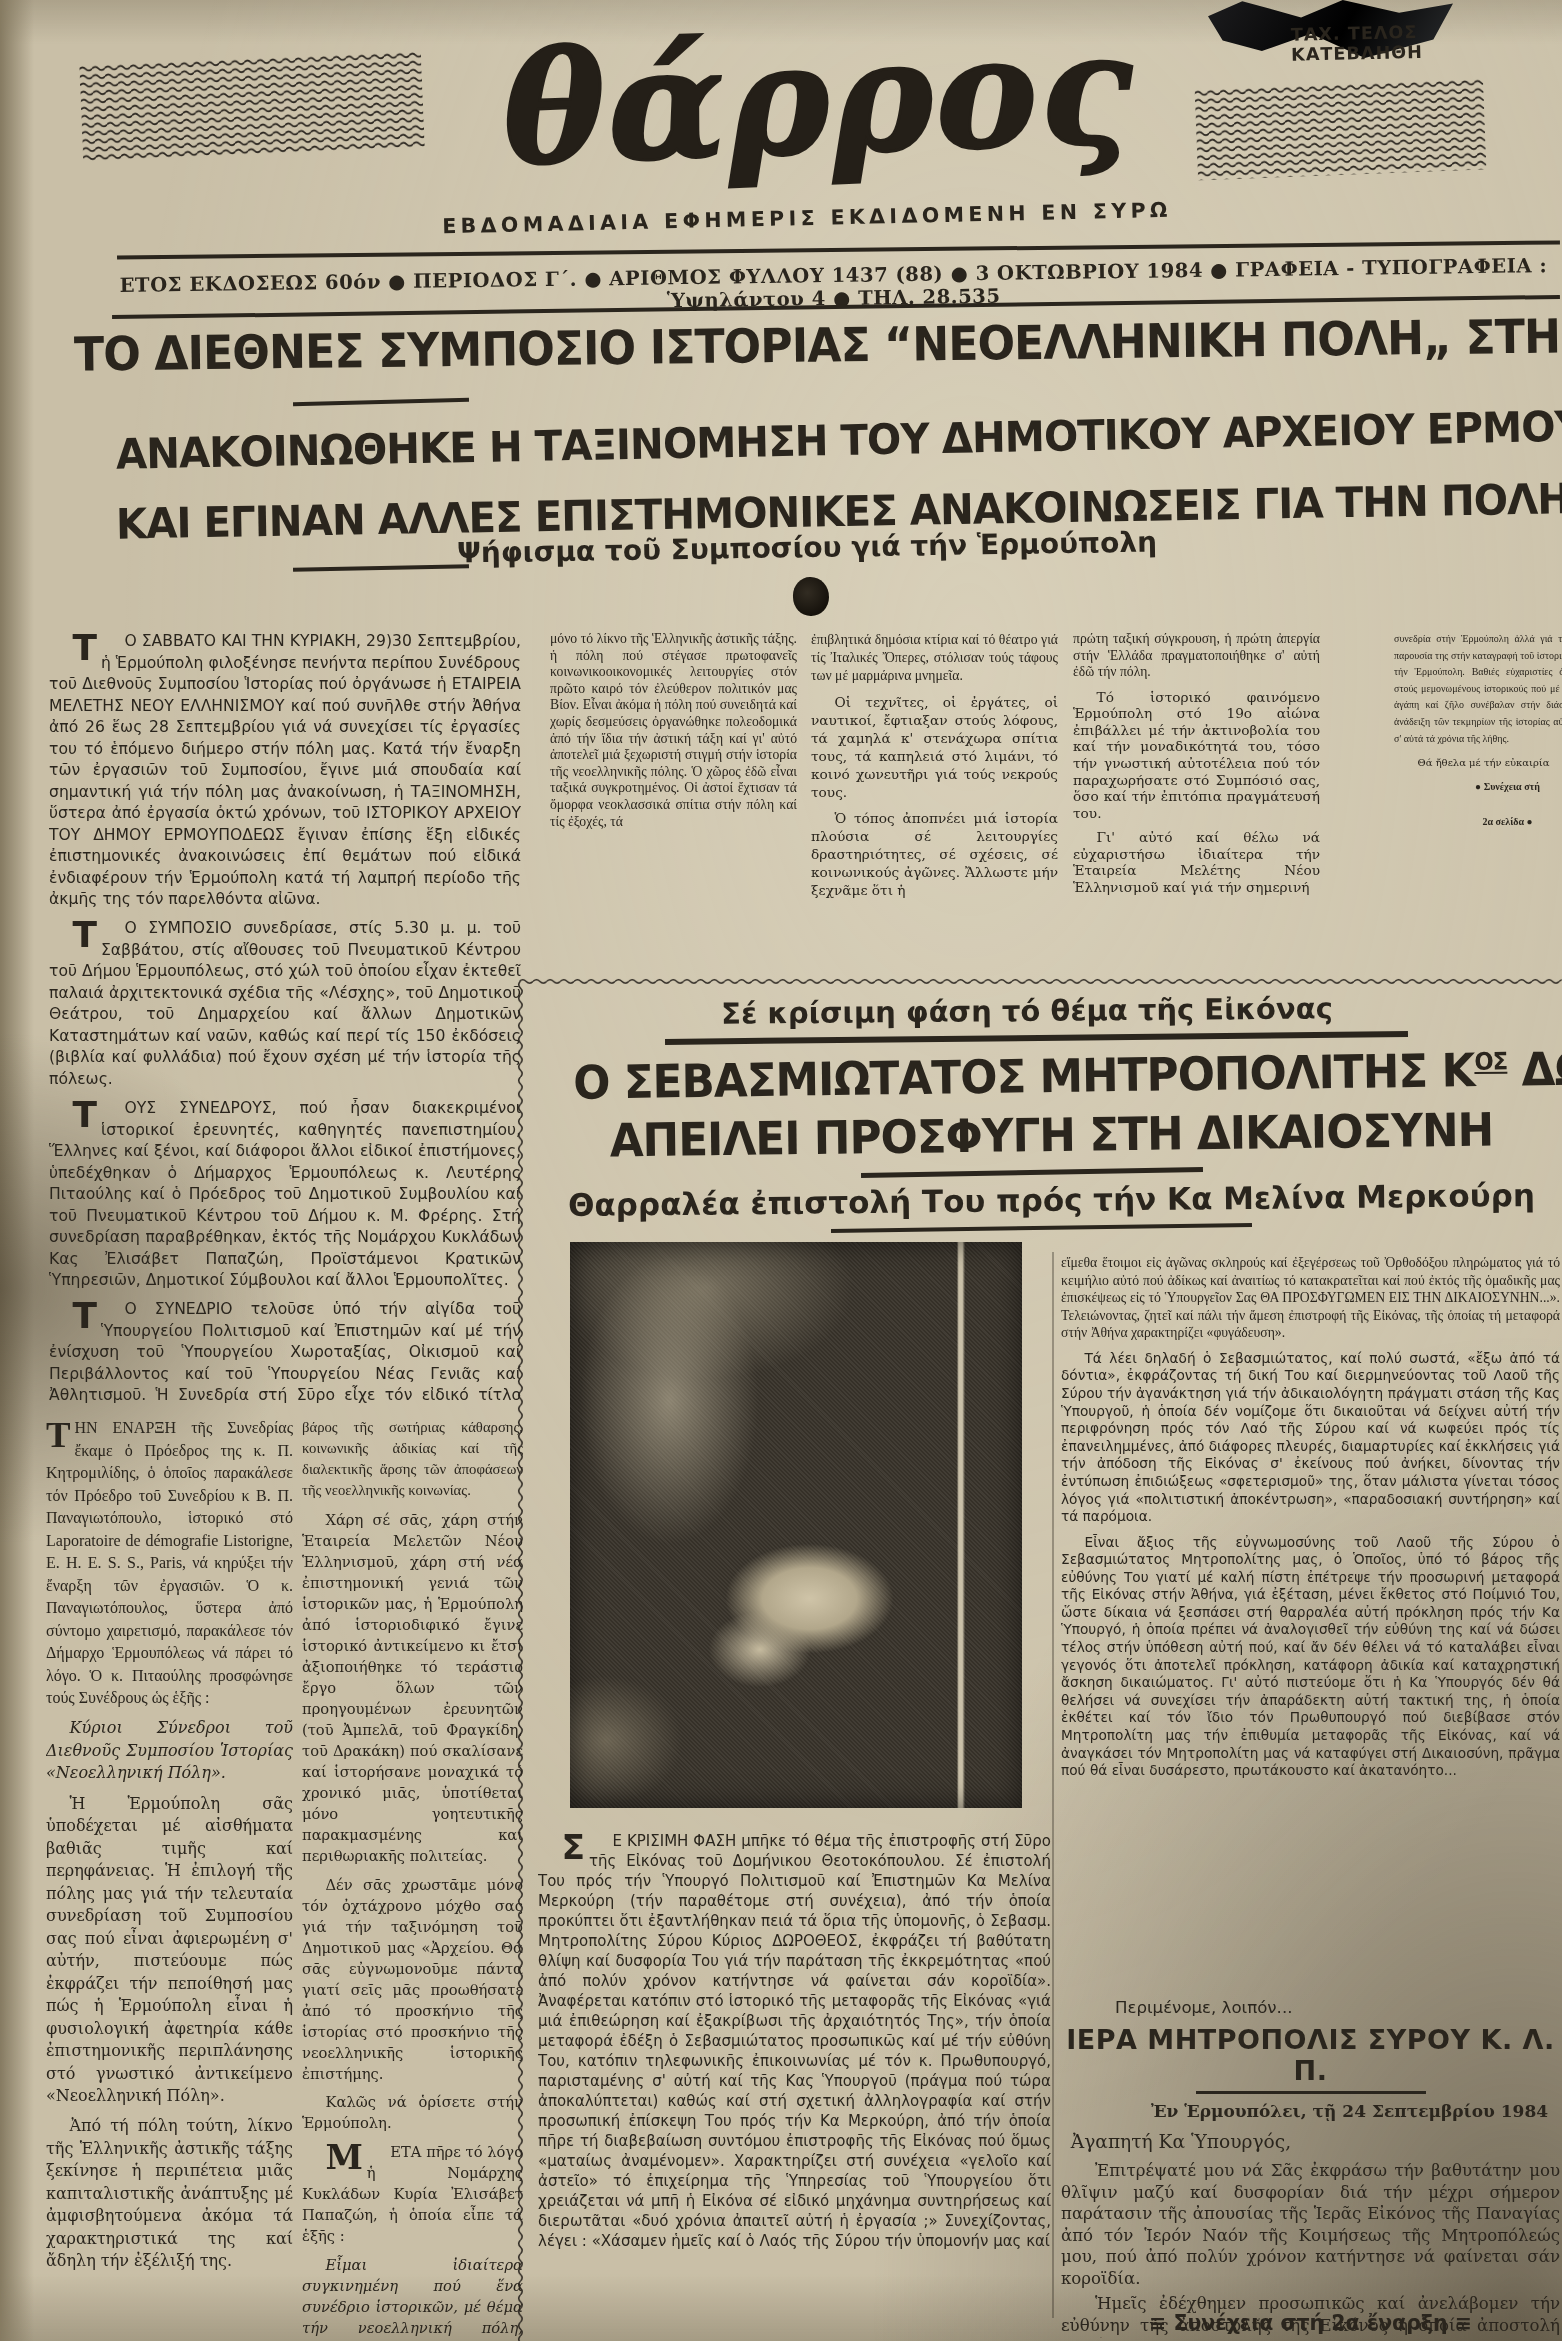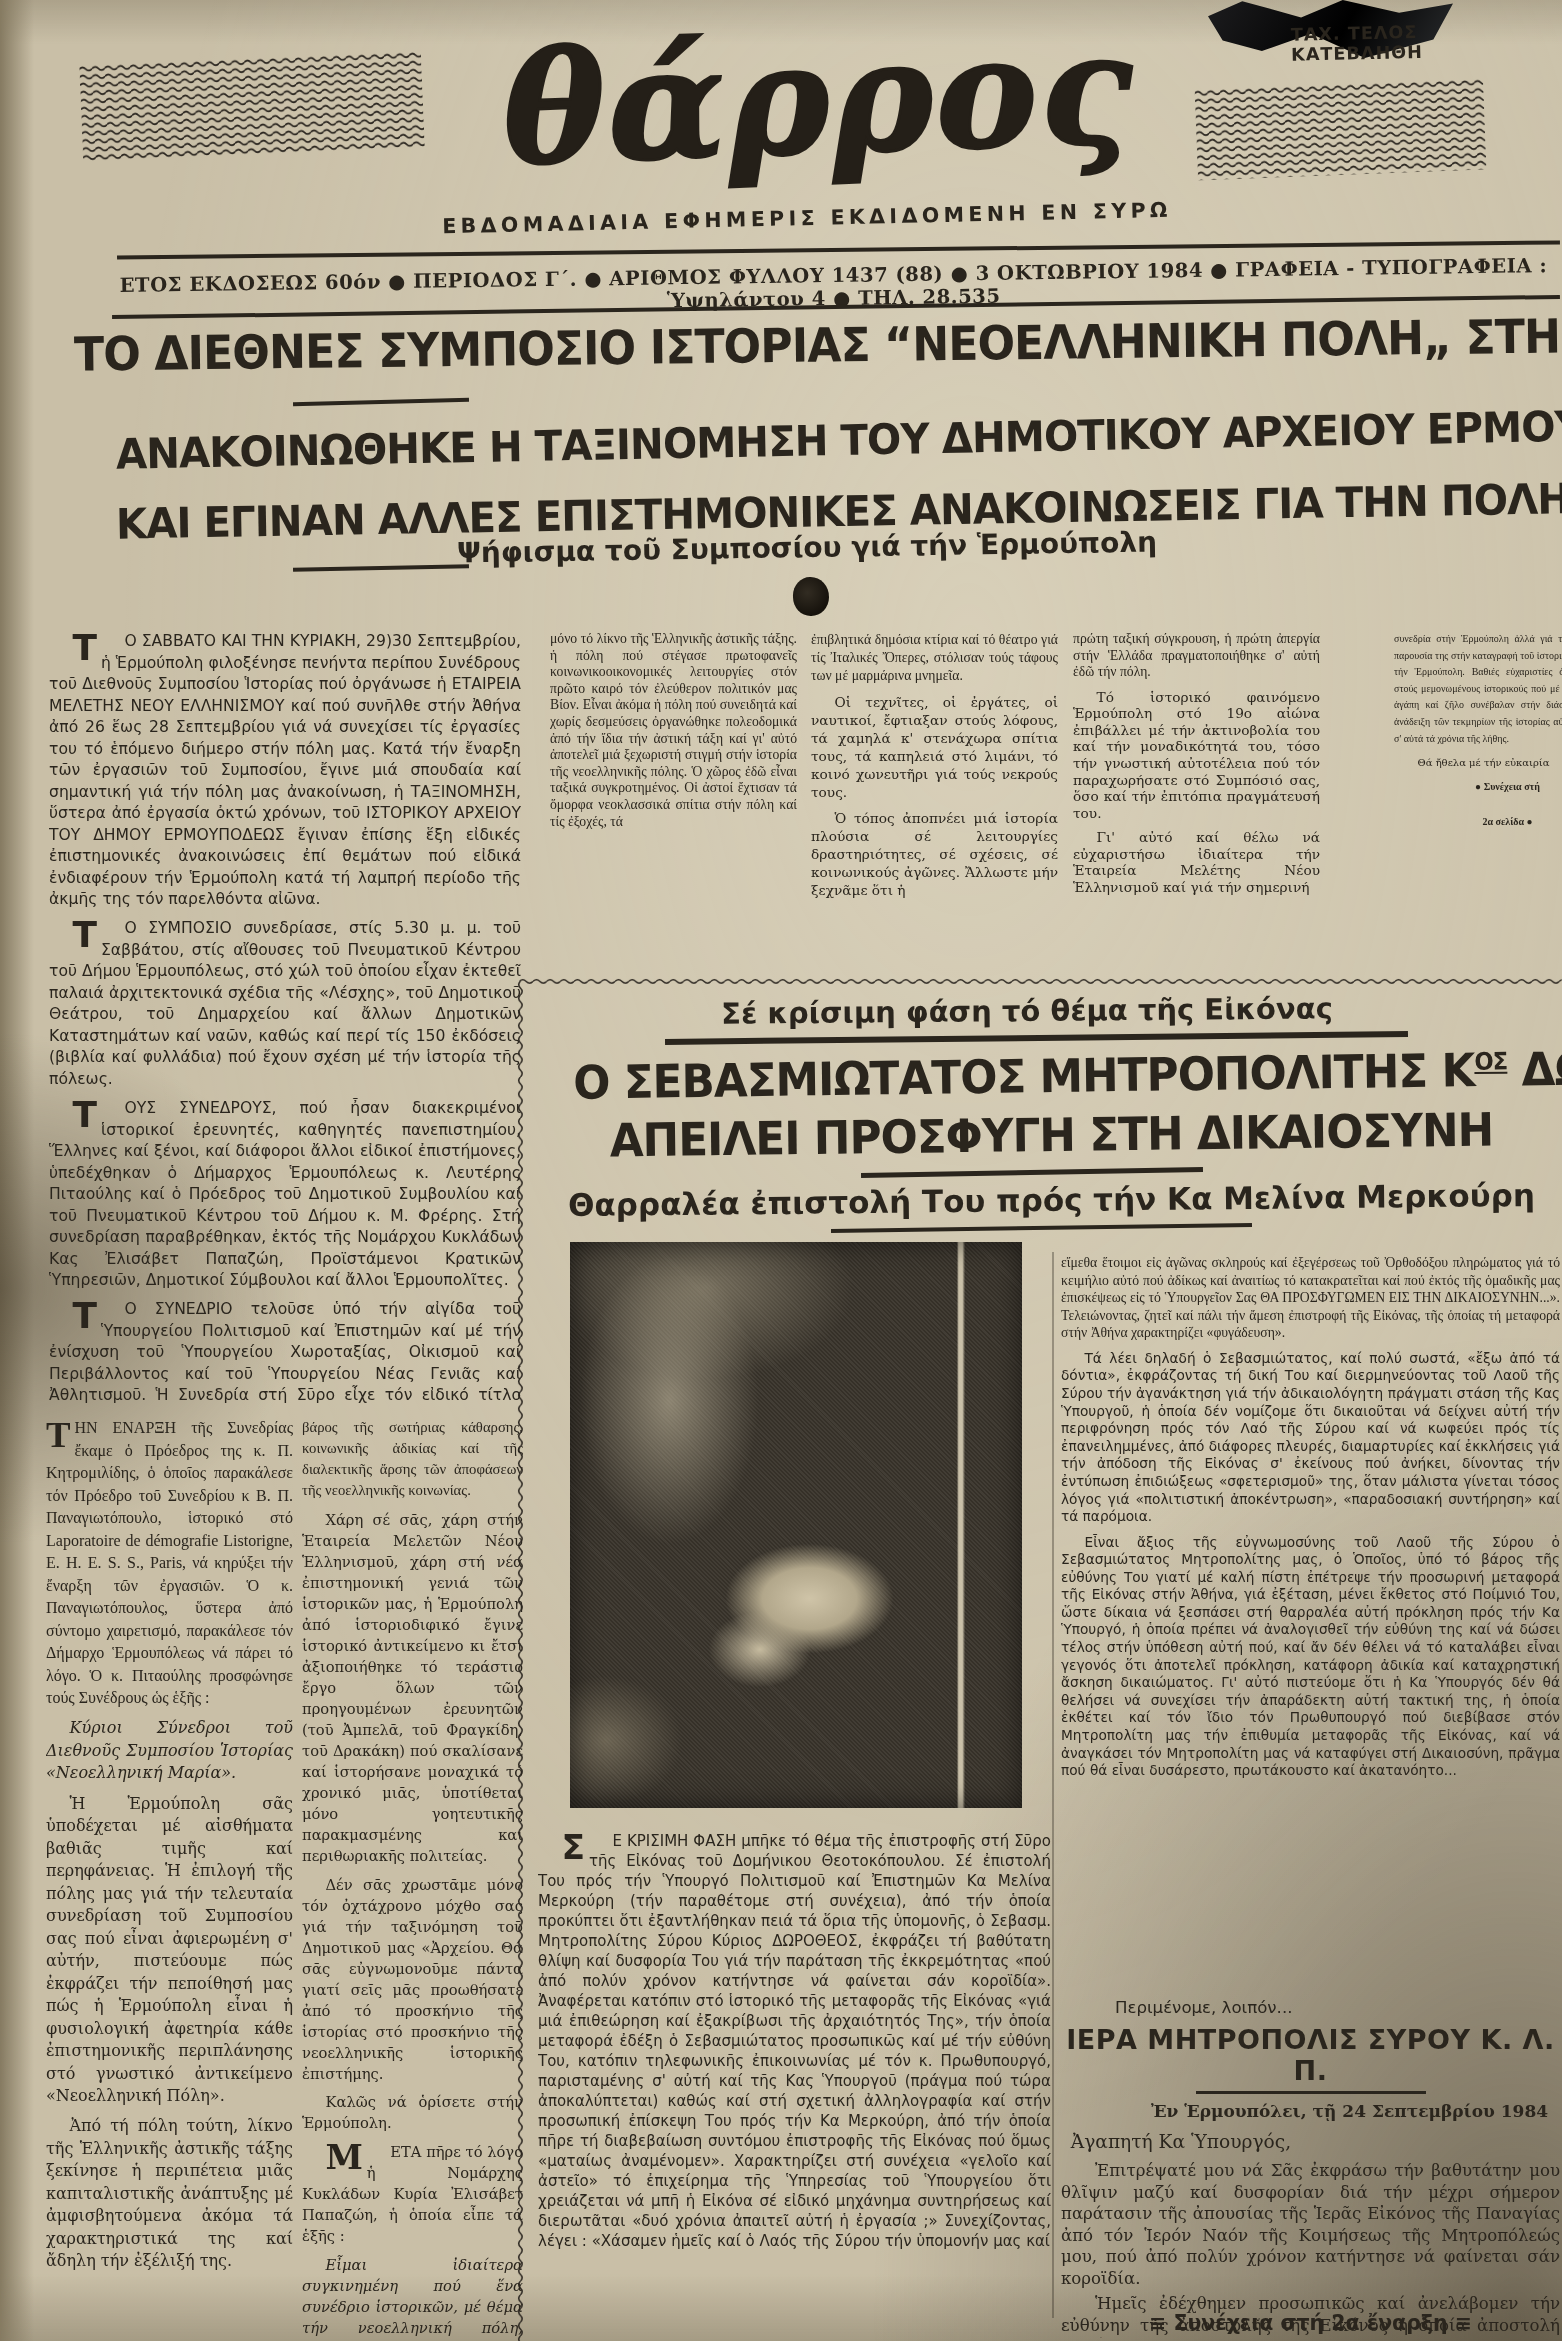--- a/index.html
+++ b/index.html
@@ -111,21 +111,21 @@
   </div>
   <div class="col serif" style="left:1394px;top:631px;width:227px;height:342px;font-size:10px;line-height:16.6px;">
     <p class="noind">συνεδρία στήν Ἑρμούπολη ἀλλά γιά τήν ὀκτάχρονη παρουσία της στήν καταγραφή τοῦ ἱστορικοῦ ὑλικοῦ γιά τήν Ἑρμούπολη. Βαθιές εὐχαριστίες ὀφείλουμε καί στούς μεμονωμένους ἱστορικούς πού μέ αὐταπάρνηση, ἀγάπη καί ζῆλο συνέβαλαν στήν διάσωση καί τήν ἀνάδειξη τῶν τεκμηρίων τῆς ἱστορίας αὐτῆς τῆς πόλης σ' αὐτά τά χρόνια τῆς λήθης.</p>
     <p>Θά ἤθελα μέ τήν εὐκαιρία</p>
     <p class="noind center" style="font-weight:bold;margin-bottom:18px;">●      Συνέχεια στή</p>
     <p class="noind center" style="font-weight:bold;">2α      σελίδα      ●</p>
   </div>
 
   <div class="col serif" style="left:46px;top:1417px;width:247px;height:922px;font-size:16px;line-height:22.5px;">
     <p class="lead-cap noind">ΤΗΝ ΕΝΑΡΞΗ τῆς Συνεδρίας ἔκαμε ὁ Πρόεδρος της κ. Π. Κητρομιλίδης, ὁ ὁποῖος παρακάλεσε τόν Πρόεδρο τοῦ Συνεδρίου κ Β. Π. Παναγιωτόπουλο, ἱστορικό στό Laporatoire de démografie Listorigne, E. H. E. S. S., Paris, νά κηρύξει τήν ἔναρξη τῶν ἐργασιῶν. Ὁ κ. Παναγιωτόπουλος, ὕστερα ἀπό σύντομο χαιρετισμό, παρακάλεσε τόν Δήμαρχο Ἑρμουπόλεως νά πάρει τό λόγο. Ὁ κ. Πιταούλης προσφώνησε τούς Συνέδρους ὡς ἑξῆς :</p>
-    <p style="font-style:italic;">Κύριοι Σύνεδροι τοῦ Διεθνοῦς Συμποσίου Ἱστορίας «Νεοελληνική Μαρία».</p>
+    <p style="font-style:italic;">Κύριοι Σύνεδροι τοῦ Διεθνοῦς Συμποσίου Ἱστορίας «Νεοελληνική Πόλη».</p>
     <p>Ἡ Ἑρμούπολη σᾶς ὑποδέχεται μέ αἰσθήματα βαθιᾶς τιμῆς καί περηφάνειας. Ἡ ἐπιλογή τῆς πόλης μας γιά τήν τελευταία συνεδρίαση τοῦ Συμποσίου σας πού εἶναι ἀφιερωμένη σ' αὐτήν, πιστεύουμε πώς ἐκφράζει τήν πεποίθησή μας πώς ἡ Ἑρμούπολη εἶναι ἡ φυσιολογική ἀφετηρία κάθε ἐπιστημονικῆς περιπλάνησης στό γνωστικό ἀντικείμενο «Νεοελληνική Πόλη».</p>
     <p>Ἀπό τή πόλη τούτη, λίκνο τῆς Ἑλληνικῆς ἀστικῆς τάξης ξεκίνησε ἡ περιπέτεια μιᾶς καπιταλιστικῆς ἀνάπτυξης μέ ἀμφισβητούμενα ἀκόμα τά χαρακτηριστικά της καί ἄδηλη τήν ἐξέλιξή της.</p>
 
   </div>
   <div class="col serif" style="left:302px;top:1417px;width:221px;height:922px;font-size:14.7px;line-height:21px;">
     <p class="noind">βάρος τῆς σωτήριας κάθαρσης, κοινωνικῆς ἀδικίας καί τῆς διαλεκτικῆς ἄρσης τῶν ἀποφάσεων τῆς νεοελληνικῆς κοινωνίας.</p>
     <p>Χάρη σέ σᾶς, χάρη στήν Ἑταιρεία Μελετῶν Νέου Ἑλληνισμοῦ, χάρη στή νέα ἐπιστημονική γενιά τῶν ἱστορικῶν μας, ἡ Ἑρμούπολη ἀπό ἱστοριοδιφικό ἔγινε ἱστορικό ἀντικείμενο κι ἔτσι ἀξιοποιήθηκε τό τεράστιο ἔργο ὅλων τῶν προηγουμένων ἐρευνητῶν (τοῦ Ἀμπελᾶ, τοῦ Φραγκίδη, τοῦ Δρακάκη) πού σκαλίσανε καί ἱστορήσανε μοναχικά τό χρονικό μιᾶς, ὑποτίθεται μόνο γοητευτικῆς παρακμασμένης καί περιθωριακῆς πολιτείας.</p>
     <p>Δέν σᾶς χρωστᾶμε μόνο τόν ὀχτάχρονο μόχθο σας γιά τήν ταξινόμηση τοῦ Δημοτικοῦ μας «Ἀρχείου. Θά σᾶς εὐγνωμονοῦμε πάντα γιατί σεῖς μᾶς προωθήσατε ἀπό τό προσκήνιο τῆς ἱστορίας στό προσκήνιο τῆς νεοελληνικῆς ἱστορικῆς ἐπιστήμης.</p>
     <p>Καλῶς νά ὁρίσετε στήν Ἑρμούπολη.</p>
     <p class="lead-cap">ΜΕΤΑ πῆρε τό λόγο ἡ Νομάρχης Κυκλάδων Κυρία Ἐλισάβετ Παπαζώη, ἡ ὁποία εἶπε τά ἑξῆς :</p>

